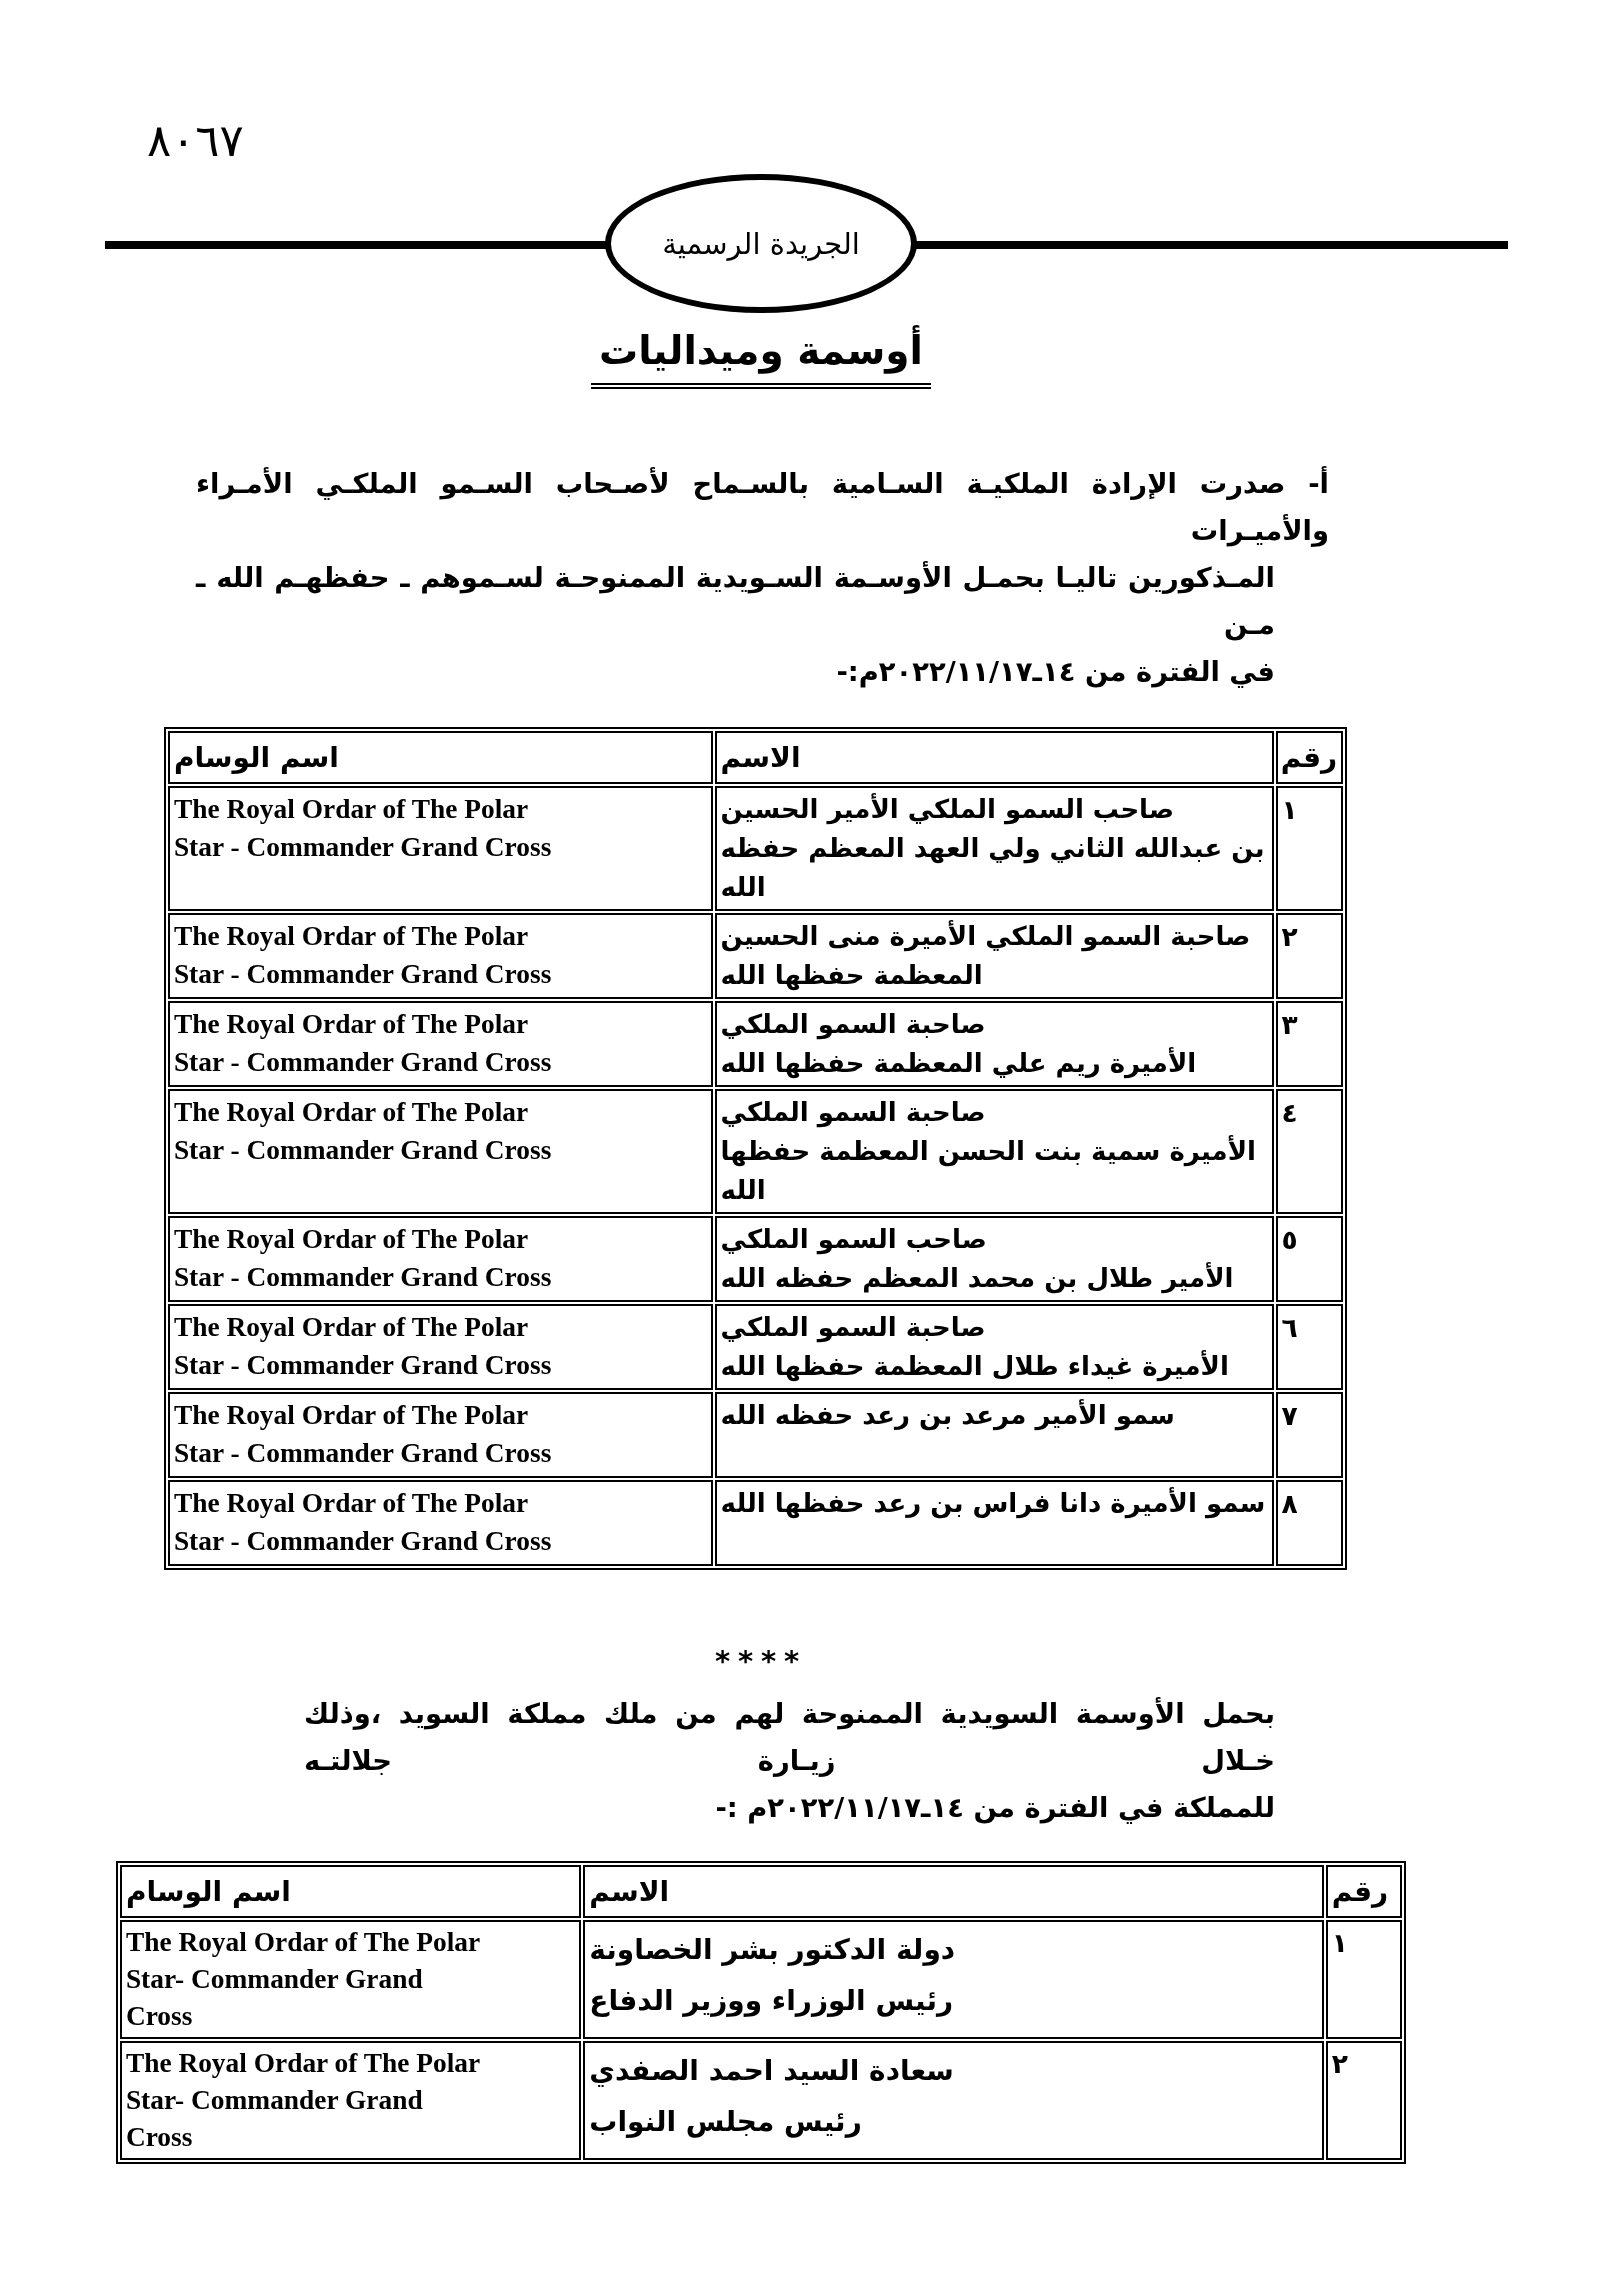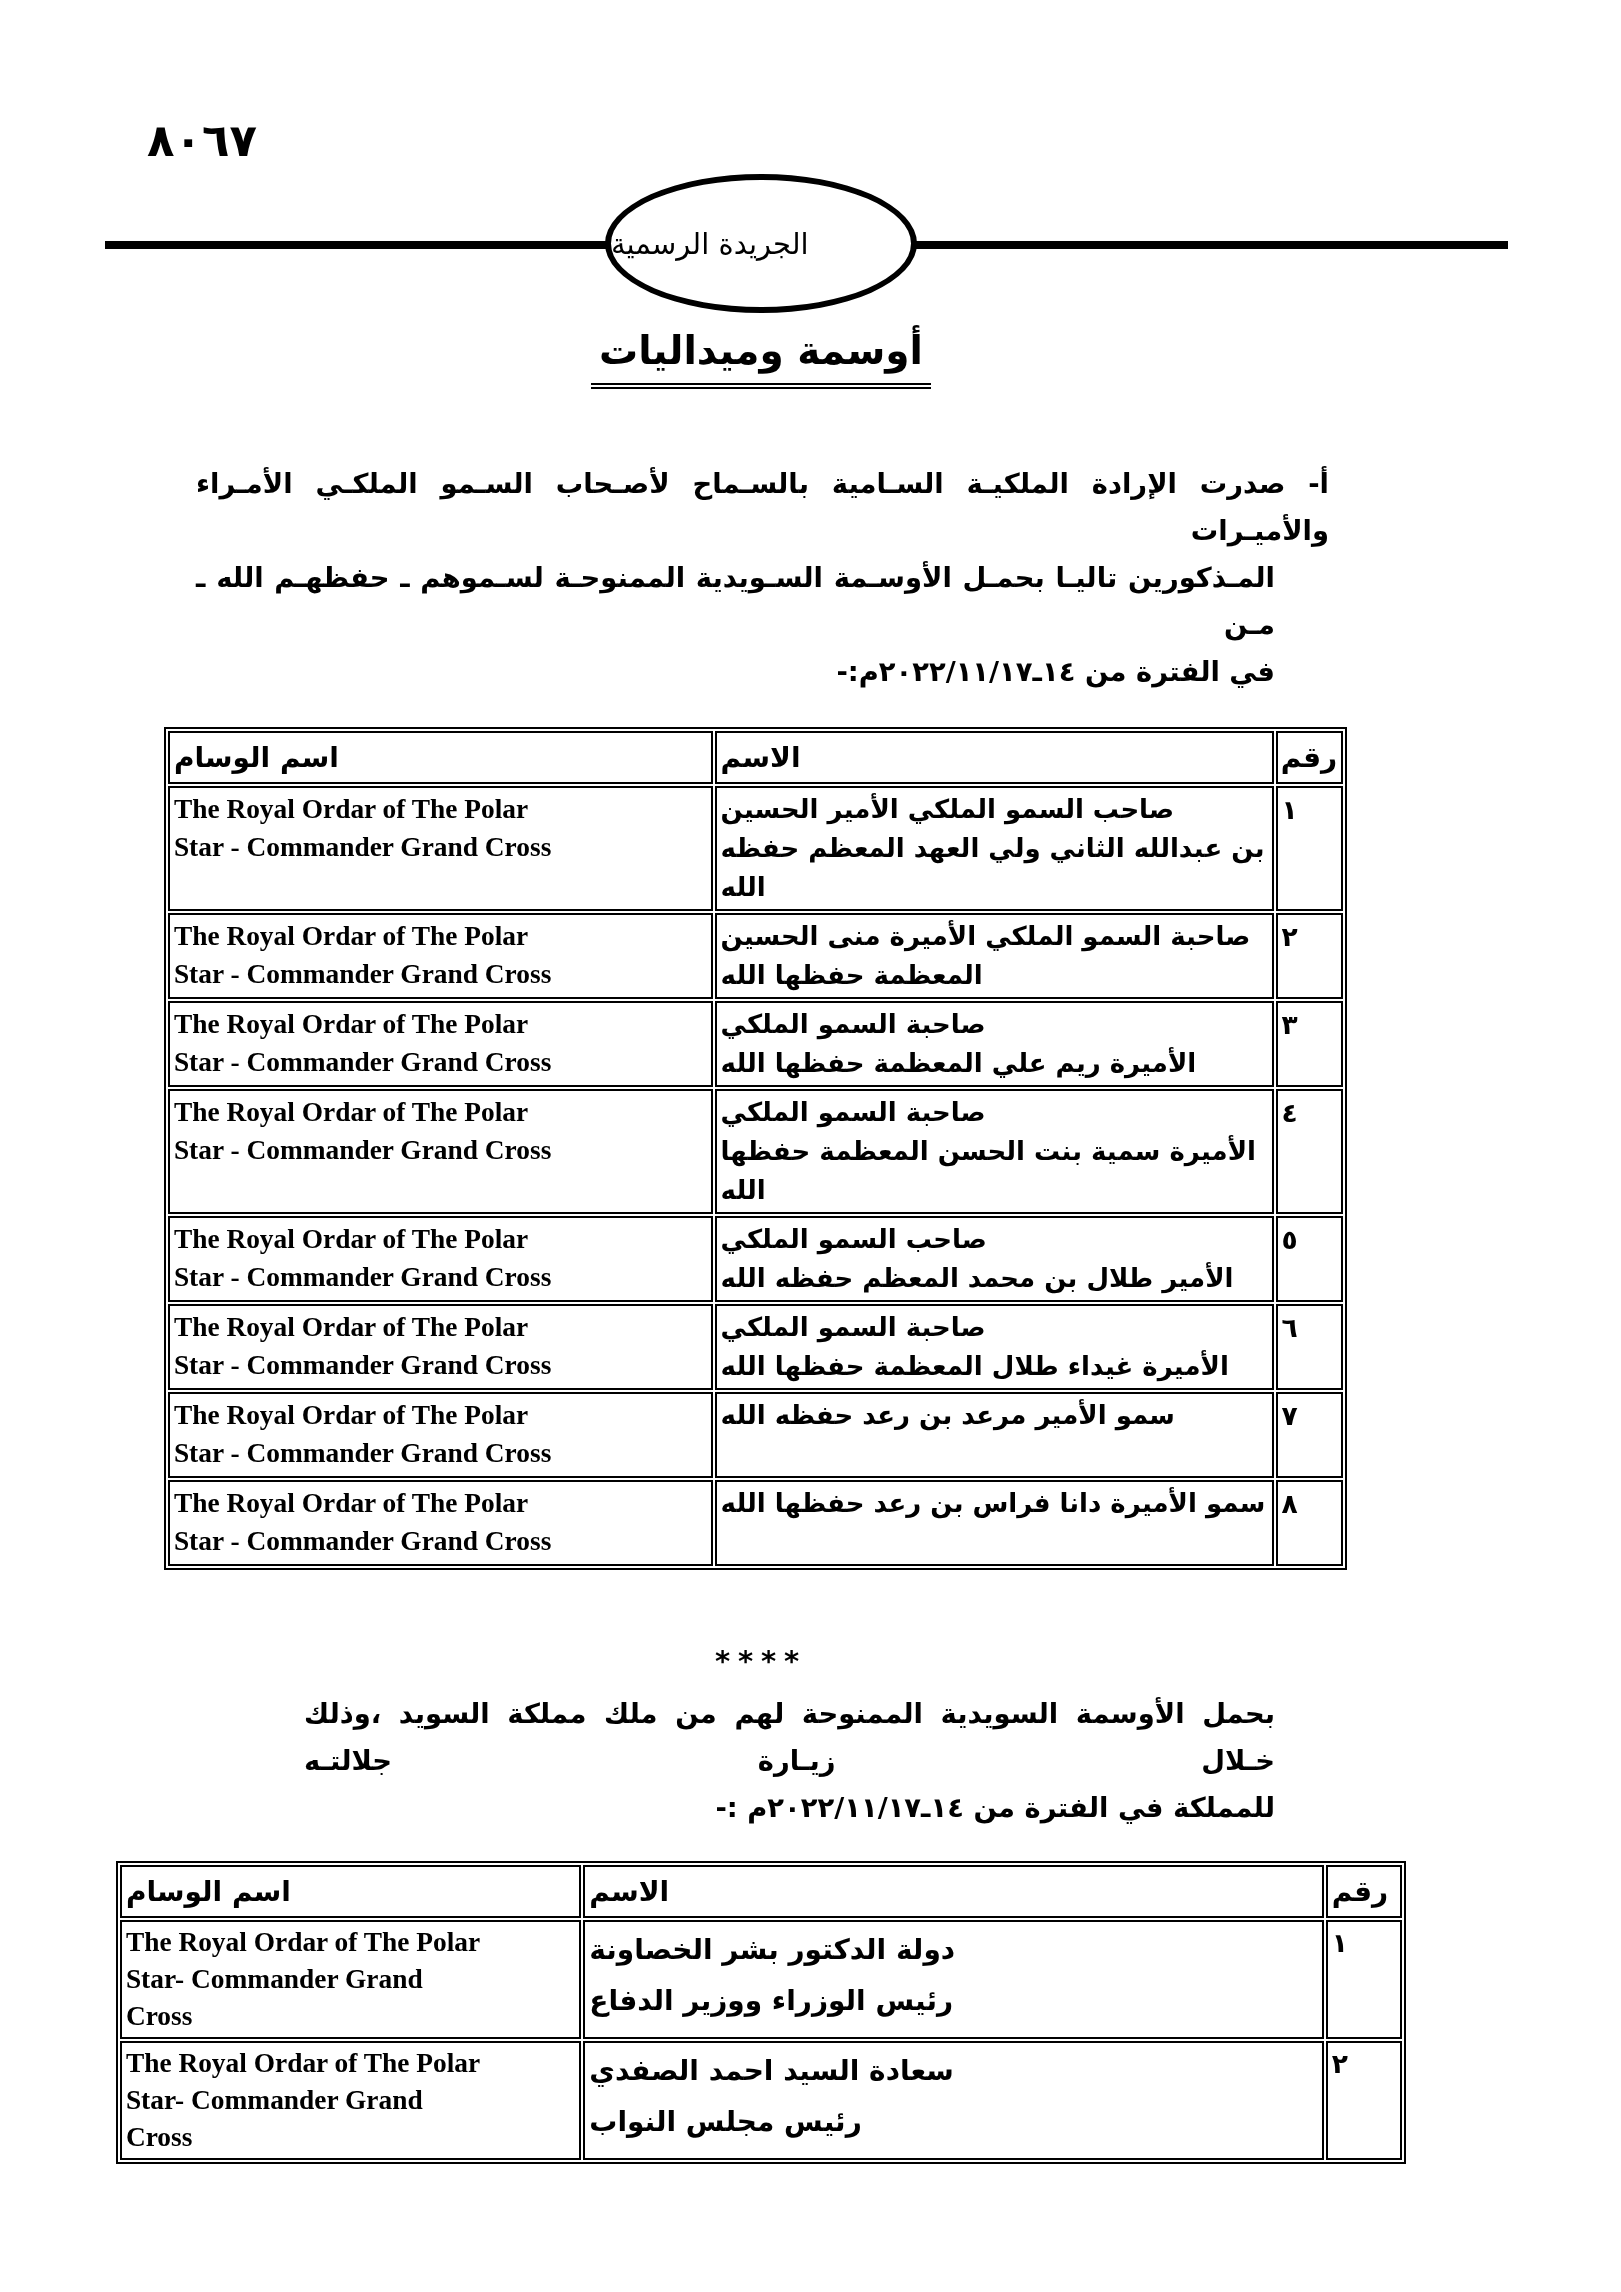--- a/index.html
+++ b/index.html
@@ -4,29 +4,29 @@
 <style>
   html,body{margin:0;padding:0;}
   body{
     width:1621px;height:2293px;position:relative;overflow:hidden;
     background:#ffffff;color:#000000;
     font-family:"DejaVu Sans",sans-serif;
   }
   
   .pagenum{
     position:absolute;left:147px;top:114px;
-    font-size:45px;font-weight:bold;letter-spacing:3.9px;direction:rtl;
+    font-size:45px;font-weight:normal;letter-spacing:3.9px;direction:rtl;
   }
   .rule{
     position:absolute;left:105px;top:241px;width:1403px;height:7.8px;background:#000;
   }
   .masthead{
     position:absolute;left:605px;top:174px;width:300px;height:127px;
     border:6.9px solid #000;border-radius:50%;background:#fff;
-    display:flex;align-items:center;justify-content:flex-end;
+    display:flex;align-items:center;justify-content:center;
     font-size:29px;direction:rtl;
   }
   
   .content{position:absolute;left:116px;top:0;width:1290px;}
   .title{
     margin:328px auto 0;width:fit-content;
     font-size:39px;font-weight:bold;direction:rtl;
     border-bottom:6.9px double #000;padding:0 7.8px 9.8px;
   }
   .para{

